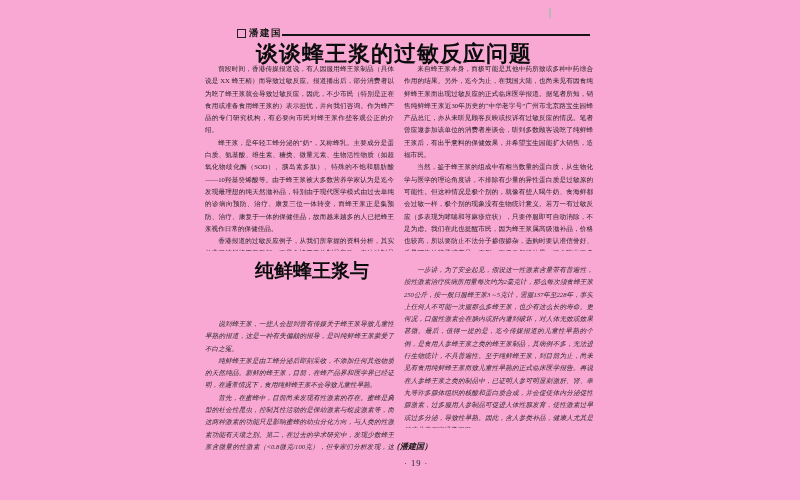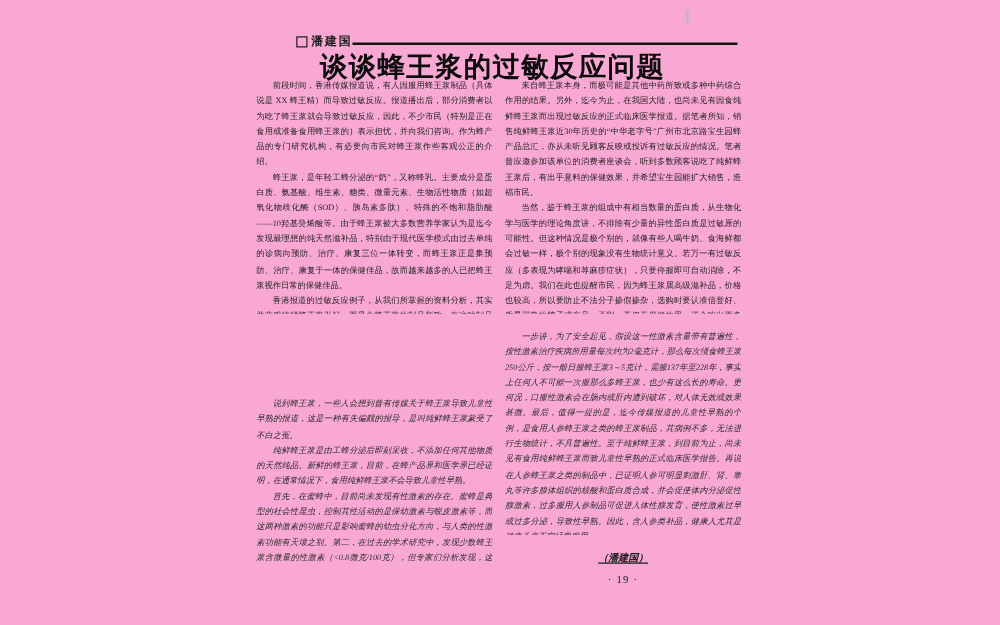--- a/index.html
+++ b/index.html
@@ -100,36 +100,34 @@
     font-size: 19px;
     font-weight: bold;
     line-height: 23px;
     color: #0d0d0d;
   }
   .title2 .t2l1 { margin-left: 50px; white-space: nowrap; }
   .title2 .t2l2 { margin-left: 31px; white-space: nowrap; }
   
   .signature {
     position: absolute;
-    left: 404px;
+    left: 392px;
     top: 441px;
     width: 189px;
-    text-align: center;
     font-size: 8px;
     font-weight: bold;
     font-style: italic;
     color: #1c1c1c;
-    text-decoration: underline;
   }
   .page-number {
     position: absolute;
     left: 404px;
     top: 458px;
     width: 189px;
-    text-align: center;
+    text-align: left;
     font-size: 8.5px;
     letter-spacing: 1px;
     color: #222;
   }
 </style>
 </head>
 <body>
 
 <div class="sheet">
 
@@ -147,20 +145,21 @@
     <p>蜂王浆，是年轻工蜂分泌的“奶”，又称蜂乳。主要成分是蛋白质、氨基酸、维生素、糖类、微量元素、生物活性物质（如超氧化物歧化酶（SOD）、胰岛素多肽）、特殊的不饱和脂肪酸——10羟基癸烯酸等。由于蜂王浆被大多数营养学家认为是迄今发现最理想的纯天然滋补品，特别由于现代医学模式由过去单纯的诊病向预防、治疗、康复三位一体转变，而蜂王浆正是集预防、治疗、康复于一体的保健佳品，故而越来越多的人已把蜂王浆视作日常的保健佳品。</p>
     <p>香港报道的过敏反应例子，从我们所掌握的资料分析，其实并非服纯鲜蜂王浆引起，而是食蜂王浆的制品所致。在这种制品中，纯蜂王浆含量一般不超过5%，更多的成分是其他中药如人参、枸杞子、山药及食品添加剂等。因此初步推断，导致过敏反应的原因并非</p>
   </div>
 
   <div class="col" id="a1-right">
     <p>来自蜂王浆本身，而极可能是其他中药所致或多种中药综合作用的结果。另外，迄今为止，在我国大陆，也尚未见有因食纯鲜蜂王浆而出现过敏反应的正式临床医学报道。据笔者所知，销售纯鲜蜂王浆近30年历史的“中华老字号”广州市北京路宝生园蜂产品总汇，亦从未听见顾客反映或投诉有过敏反应的情况。笔者曾应邀参加该单位的消费者座谈会，听到多数顾客说吃了纯鲜蜂王浆后，有出乎意料的保健效果，并希望宝生园能扩大销售，造福市民。</p>
     <p>当然，鉴于蜂王浆的组成中有相当数量的蛋白质，从生物化学与医学的理论角度讲，不排除有少量的异性蛋白质是过敏原的可能性。但这种情况是极个别的，就像有些人喝牛奶、食海鲜都会过敏一样，极个别的现象没有生物统计意义。若万一有过敏反应（多表现为哮喘和荨麻疹症状），只要停服即可自动消除，不足为虑。我们在此也提醒市民，因为蜂王浆属高级滋补品，价格也较高，所以要防止不法分子掺假掺杂，选购时要认准信誉好、质量可靠的牌子或产品。否则，不仅无保健效果，还会吃出更多问题。</p>
   </div>
 
   <div class="title2">
+    <div class="t2l1">纯鲜蜂王浆与</div>
   </div>
 
   <div class="col kaiti" id="a2-left">
     <p>说到蜂王浆，一些人会想到曾有传媒关于蜂王浆导致儿童性早熟的报道，这是一种有失偏颇的报导，是叫纯鲜蜂王浆蒙受了不白之冤。</p>
     <p>纯鲜蜂王浆是由工蜂分泌后即刻采收，不添加任何其他物质的天然纯品。新鲜的蜂王浆，目前，在蜂产品界和医学界已经证明，在通常情况下，食用纯鲜蜂王浆不会导致儿童性早熟。</p>
     <p>首先，在蜜蜂中，目前尚未发现有性激素的存在。蜜蜂是典型的社会性昆虫，控制其性活动的是保幼激素与蜕皮激素等，而这两种激素的功能只是影响蜜蜂的幼虫分化方向，与人类的性激素功能有天壤之别。第二，在过去的学术研究中，发现少数蜂王浆含微量的性激素（&lt;0.8微克/100克），但专家们分析发现，这种现象极为个别，缺乏统计意义，因而并无普遍性。即使进</p>
   </div>
 
   <div class="col kaiti" id="a2-right">
     <p>一步讲，为了安全起见，假设这一性激素含量带有普遍性，按性激素治疗疾病所用量每次约为2毫克计，那么每次须食蜂王浆250公斤，按一般日服蜂王浆3～5克计，需服137年至228年，事实上任何人不可能一次服那么多蜂王浆，也少有这么长的寿命。更何况，口服性激素会在肠内或肝内遭到破坏，对人体无效或效果甚微。最后，值得一提的是，迄今传媒报道的儿童性早熟的个例，是食用人参蜂王浆之类的蜂王浆制品，其病例不多，无法进行生物统计，不具普遍性。至于纯鲜蜂王浆，到目前为止，尚未见有食用纯鲜蜂王浆而致儿童性早熟的正式临床医学报告。再说在人参蜂王浆之类的制品中，已证明人参可明显刺激肝、肾、睾丸等许多腺体组织的核酸和蛋白质合成，并会促使体内分泌促性腺激素，过多服用人参制品可促进人体性腺发育，使性激素过早或过多分泌，导致性早熟。因此，含人参类补品，健康人尤其是健康儿童不宜经常服用。</p>

